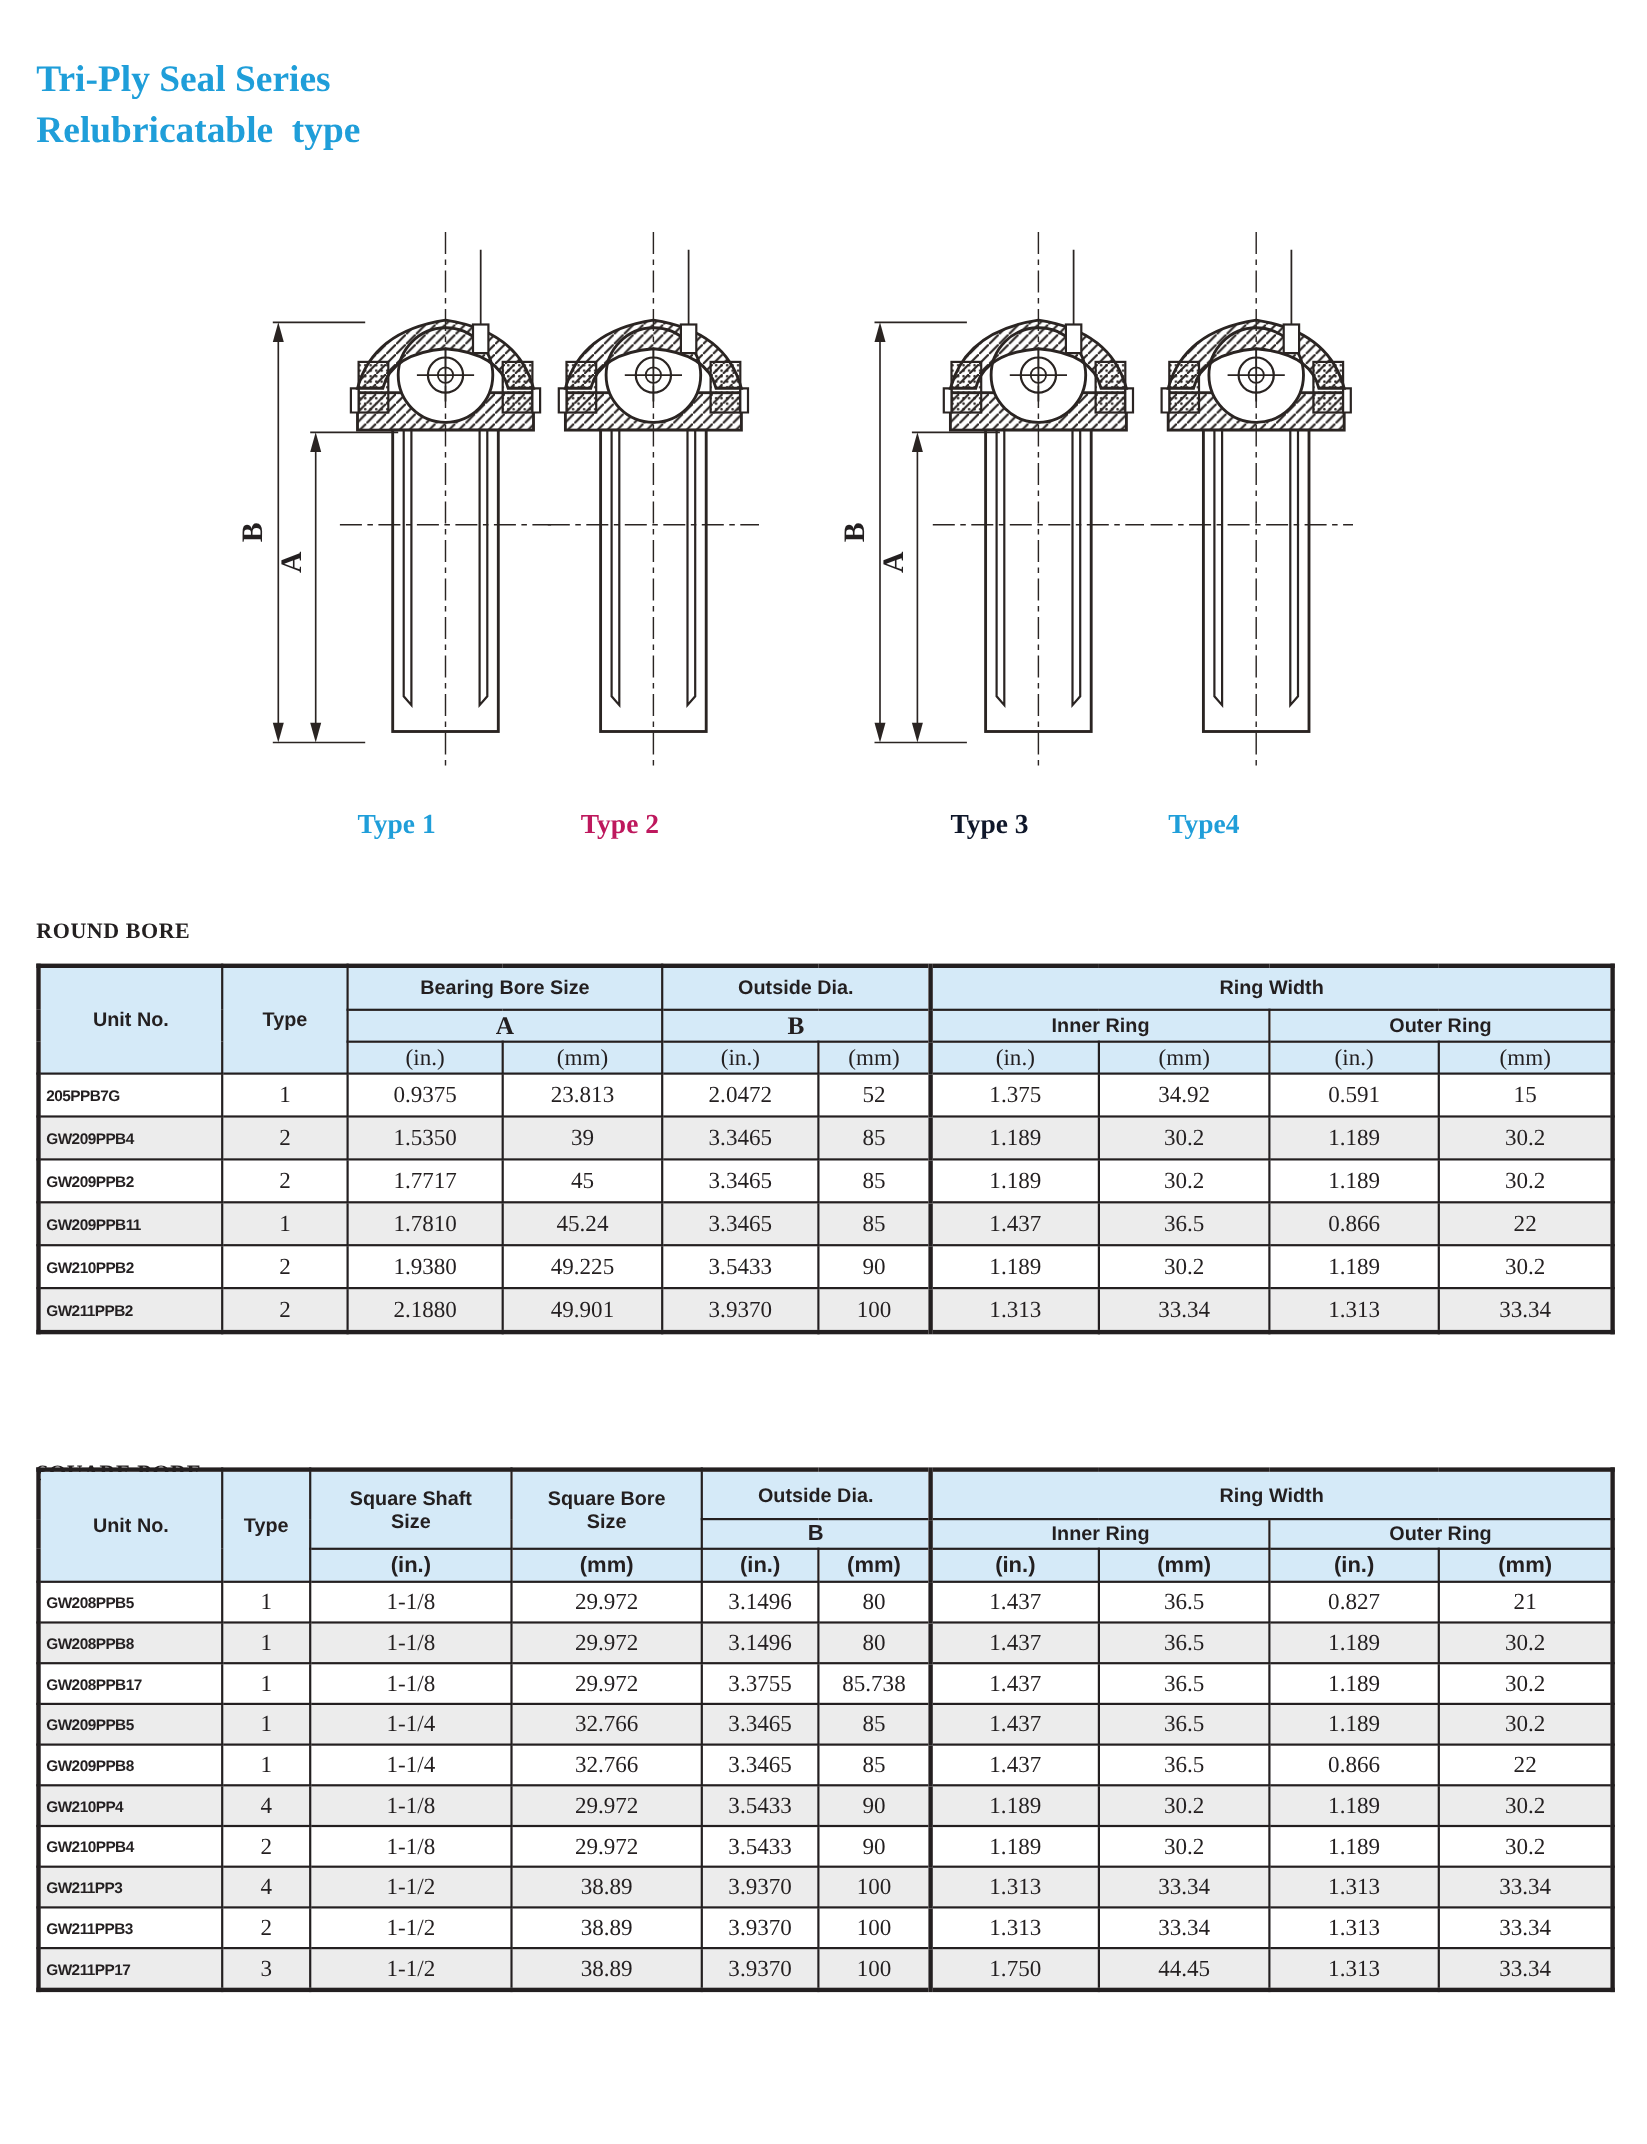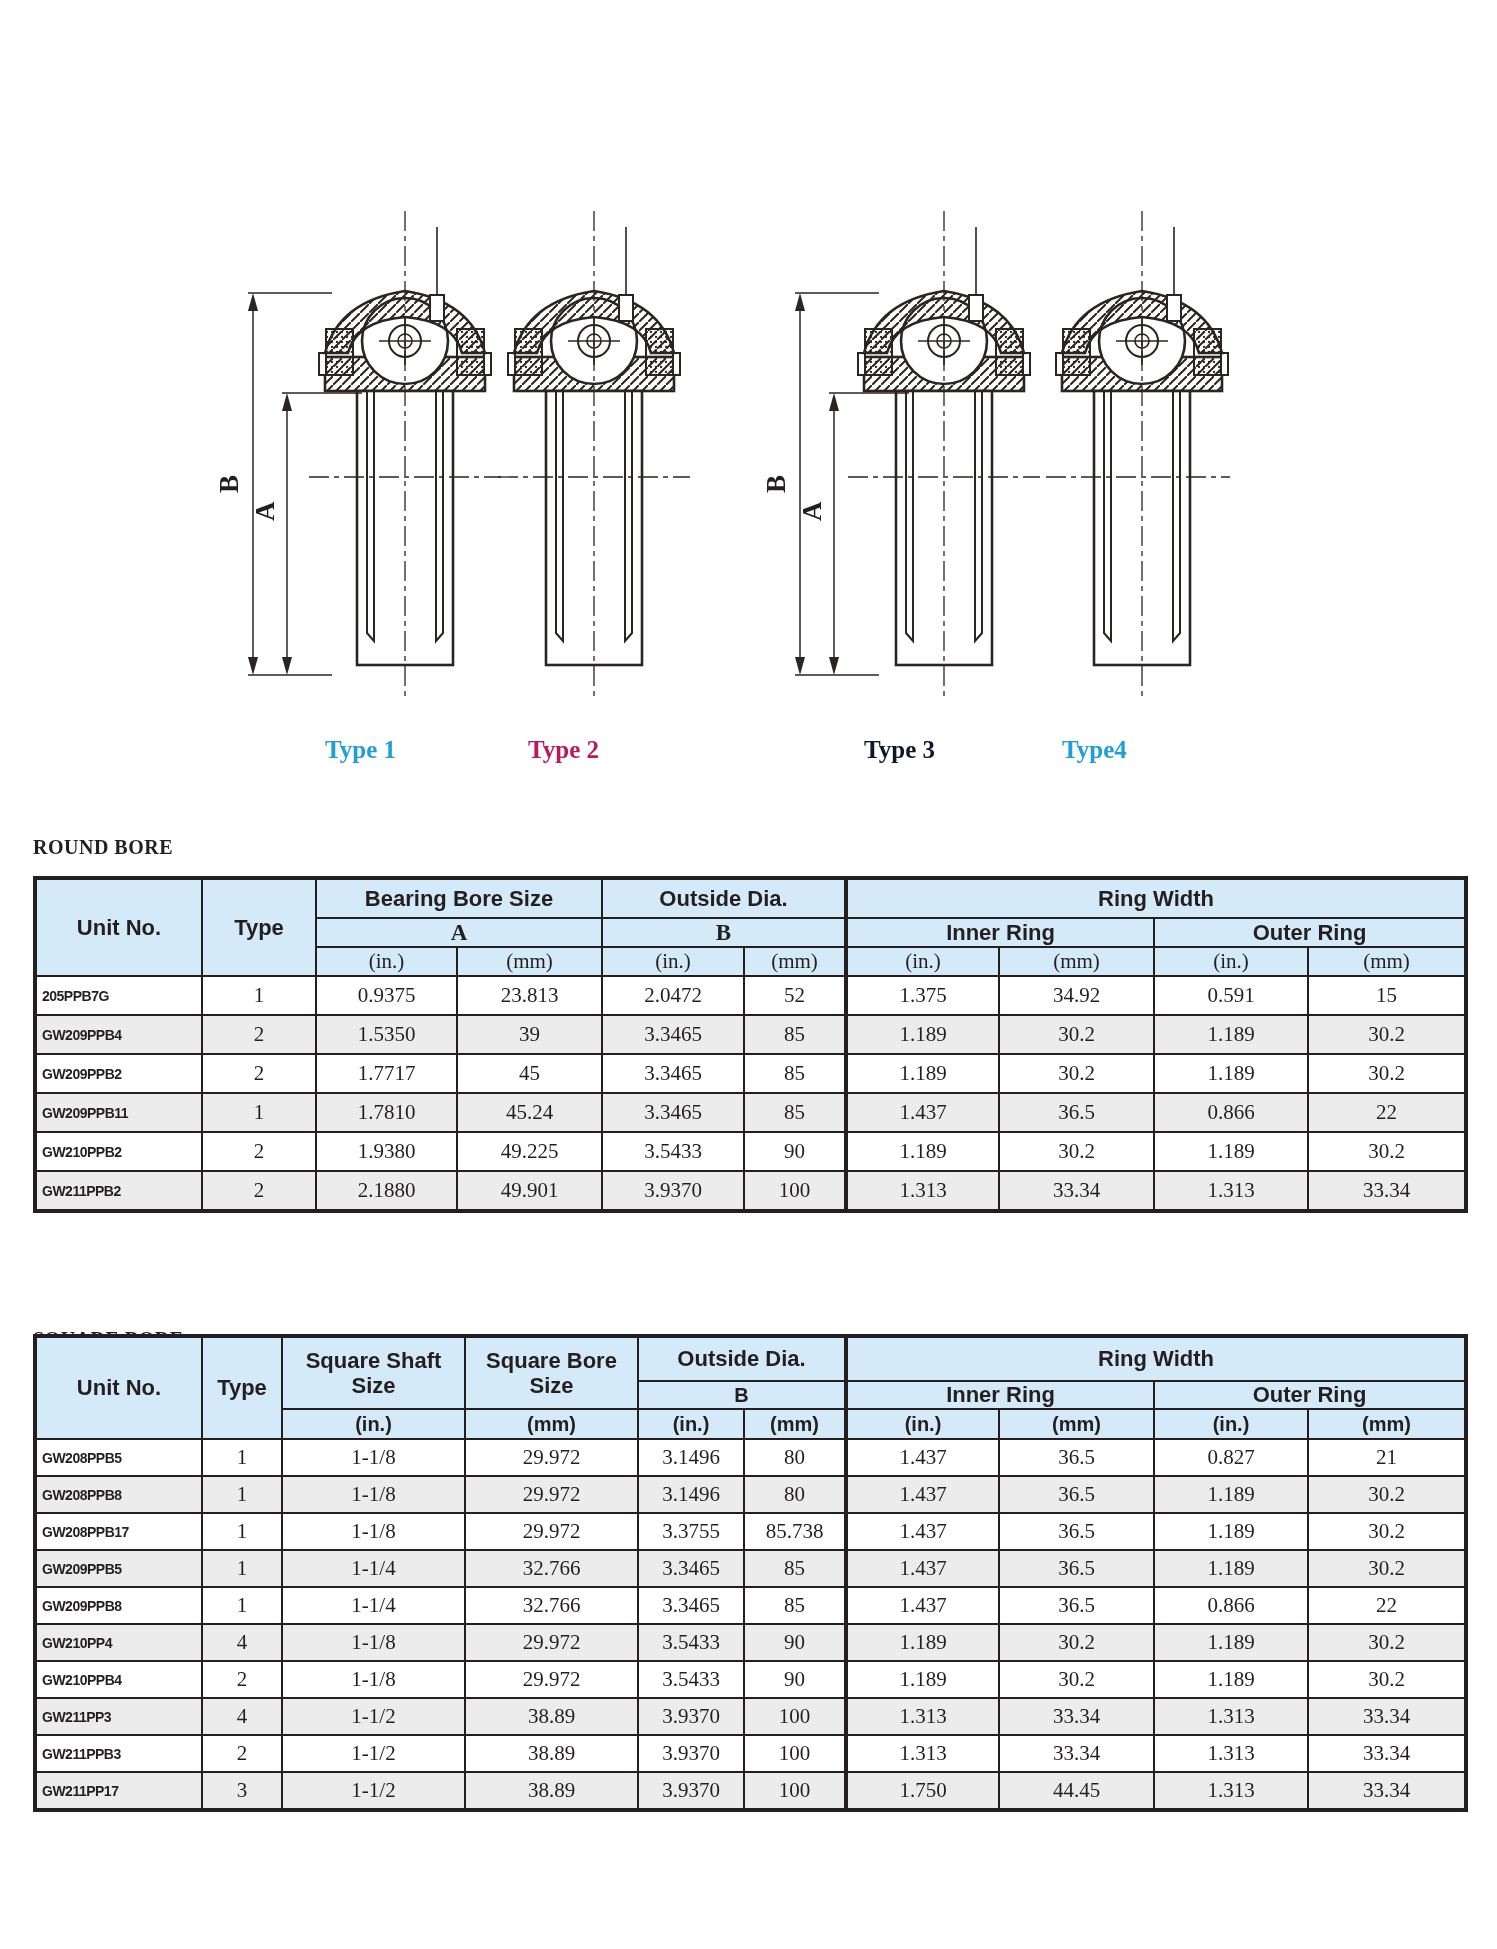--- a/index.html
+++ b/index.html
@@ -33,21 +33,21 @@
 
   
   table{
     position:absolute;left:33px;width:1431px;
     border-collapse:collapse;table-layout:fixed;
     border:4px solid #231f20;
   }
   th,td{border:2px solid #231f20;overflow:hidden;}
   thead th{
     background:#d5eaf8;color:#231f20;
-    font-family:"Liberation Sans",sans-serif;font-weight:bold;font-size:22px;
+    font-family:"Liberation Sans",sans-serif;font-weight:bold;font-size:18px;
     text-align:center;vertical-align:middle;padding:0;
   }
   thead th.serif-unit{font-family:"Liberation Serif",serif;font-weight:normal;font-size:21px;}
   thead th.sans-unit{font-size:20px;}
   thead th.serif-sub{font-family:"Liberation Serif",serif;font-size:23px;}
   tbody td{
     font-family:"Liberation Serif",serif;font-size:21px;
     text-align:center;vertical-align:middle;background:#ffffff;padding:0;
   }
   tbody td.unit{
@@ -69,20 +69,22 @@
   #round-table .hr3{height:29px;}
   #square-table .hr1{height:45px;line-height:1.15;}
   #square-table .hr2{height:27px;}
   #square-table .hr3{height:30px;}
 </style>
 </head>
 <body>
 
 <div class="page">
 
+  <div class="main-title" style="color:#1f9ed9;">Tri-Ply Seal Series
+Relubricatable  type</div>
 
   <svg class="diagram" viewBox="0 0 1040 500" xmlns="http://www.w3.org/2000/svg">
     <defs>
       <pattern id="hatch" patternUnits="userSpaceOnUse" width="9" height="9">
         <path d="M0,9 L9,0" stroke="#2a2422" stroke-width="2" fill="none"></path>
       </pattern>
       <pattern id="dots" patternUnits="userSpaceOnUse" width="5" height="5">
         <circle cx="2" cy="2" r="1.15" fill="#2a2422"></circle>
       </pattern>
       <g id="bearing">

